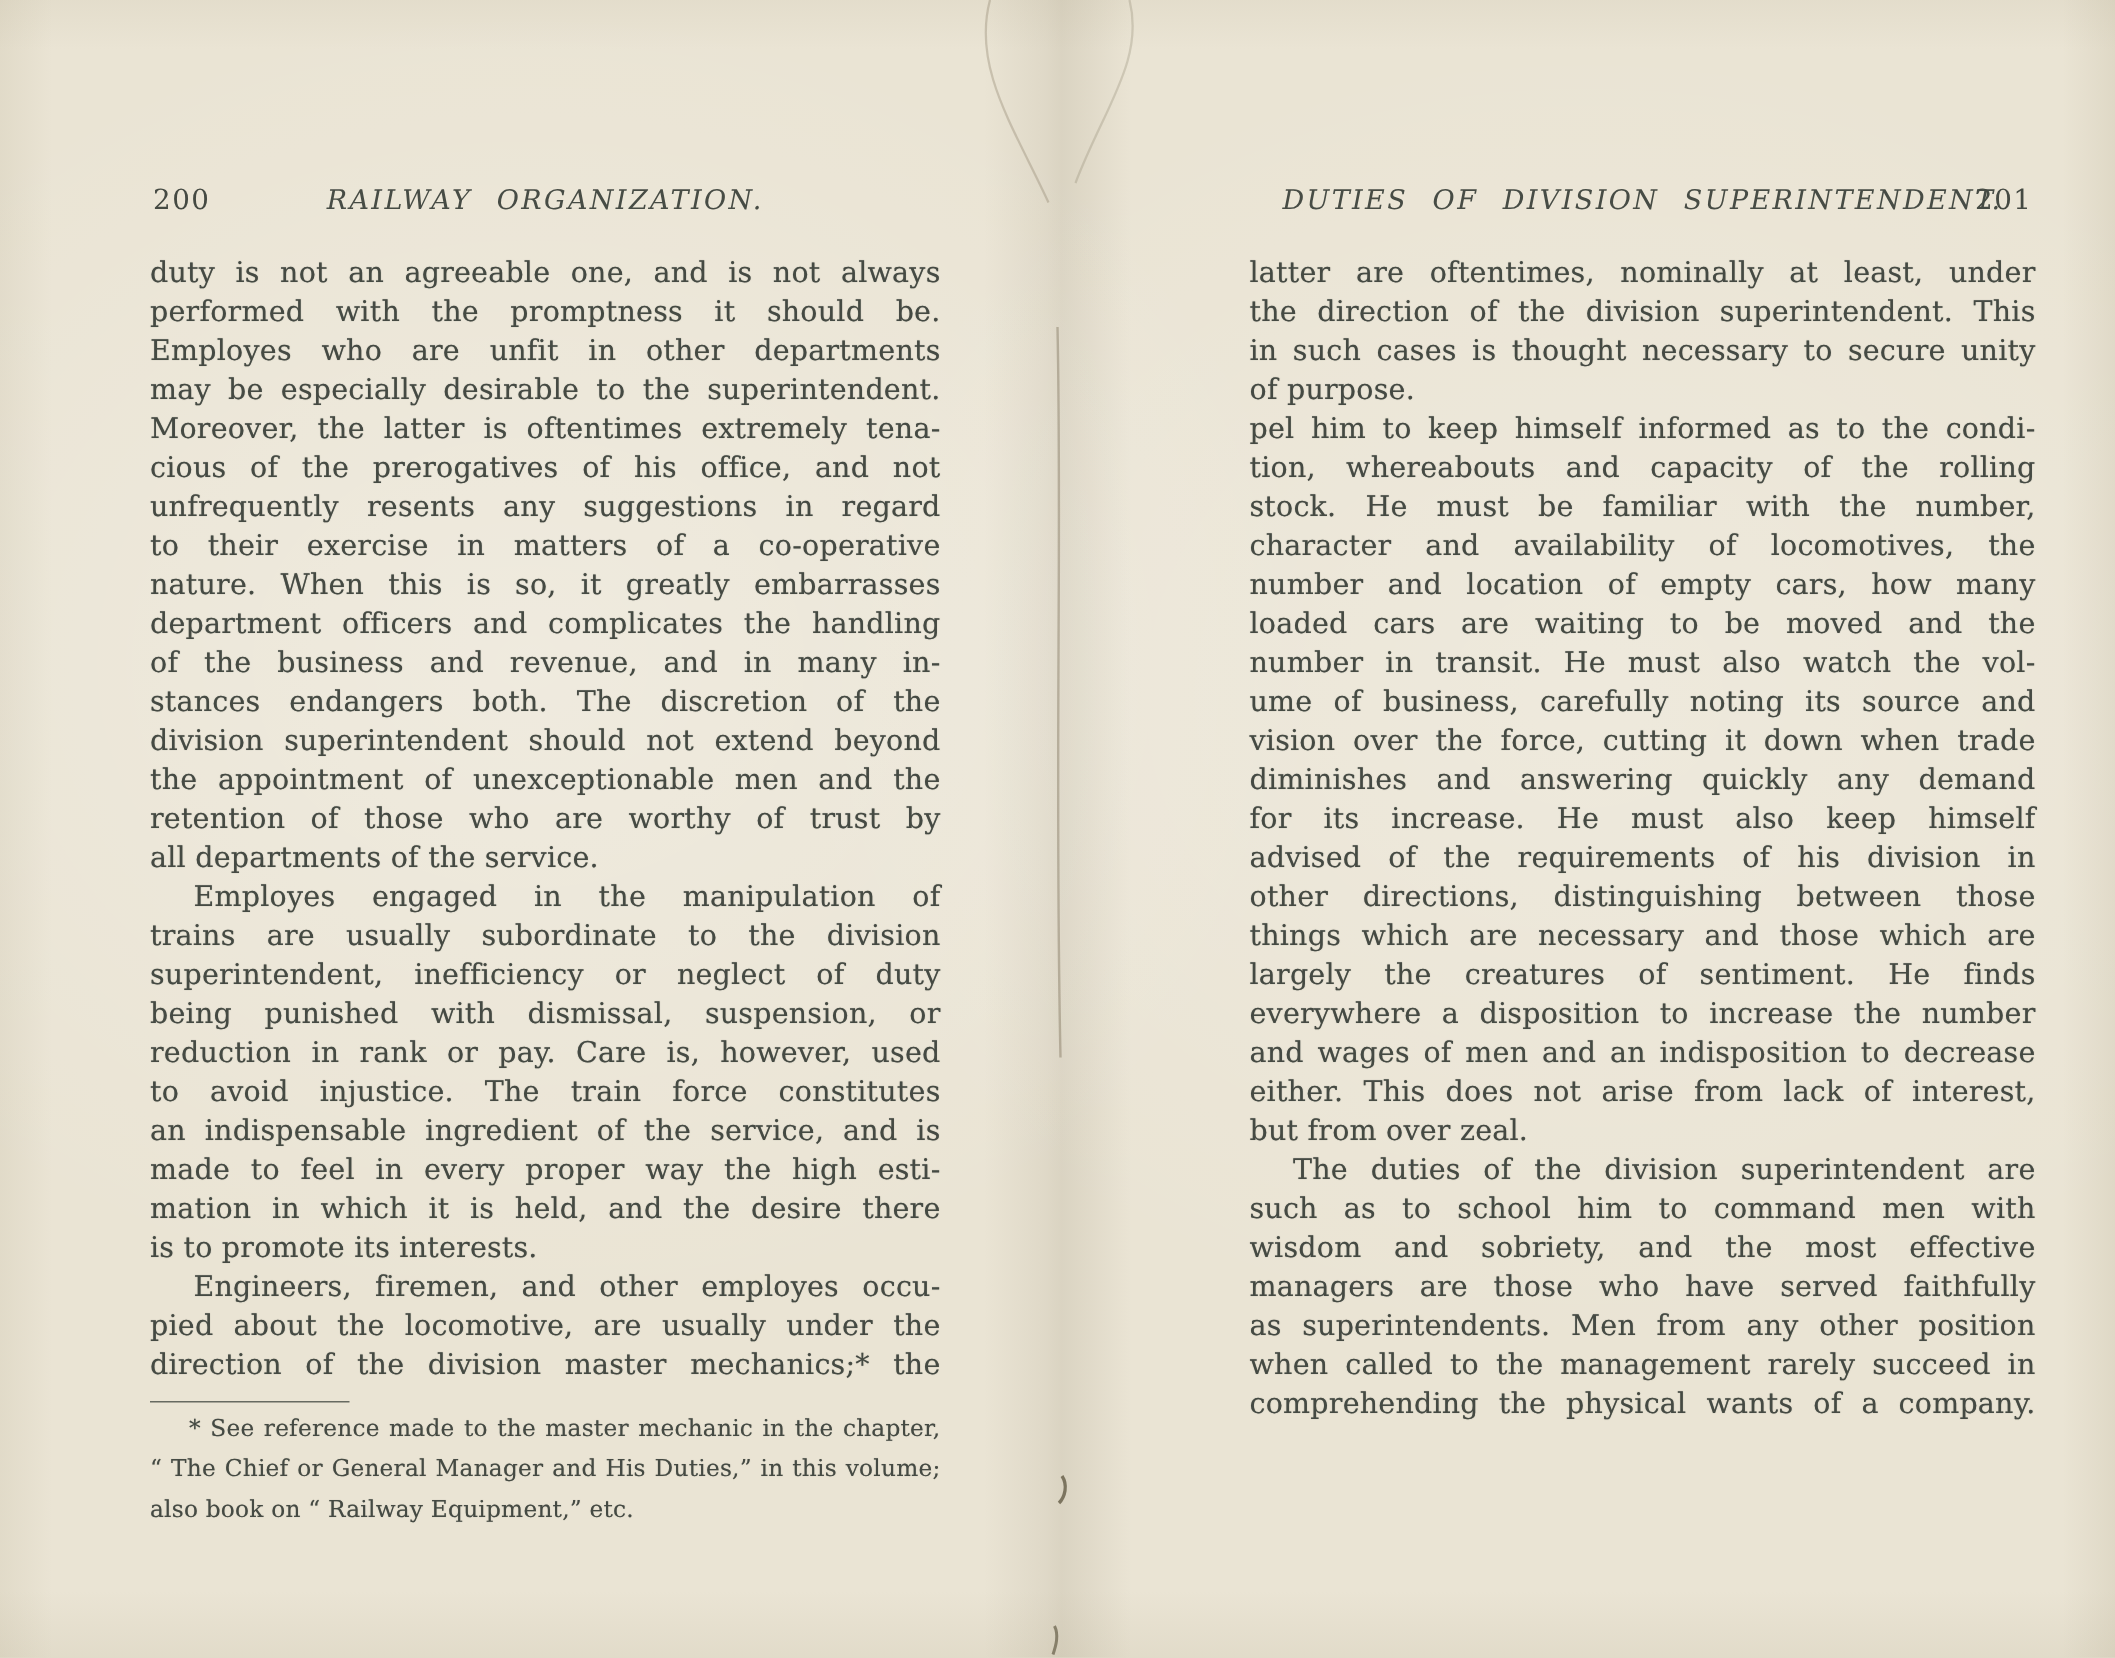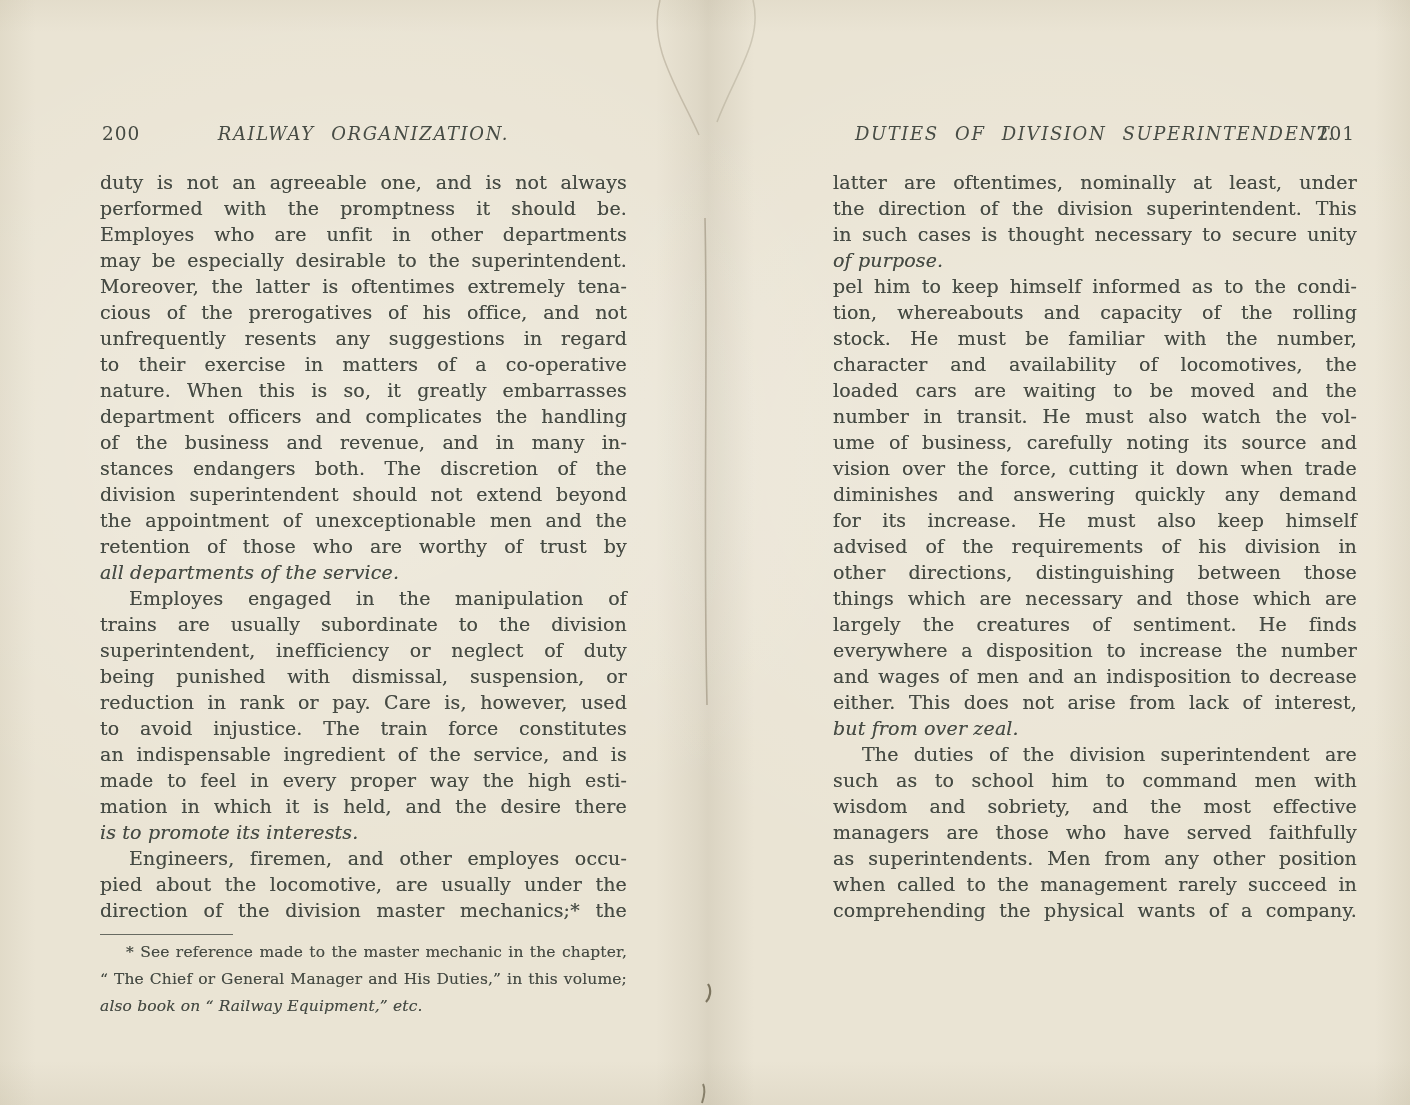--- a/index.html
+++ b/index.html
@@ -33,21 +33,21 @@
   .pagenum-left  { left:2px; }
   .pagenum-right { right:2px; }
 
   .body-text { font-size:19px; }
   .line {
     line-height:26px; height:26px; white-space:nowrap;
     text-align:justify; text-align-last:justify;
     letter-spacing:0.15px;
     text-shadow:0 0 0.6px rgba(69,74,67,0.55);
   }
-  .line.endline { text-align:center; text-align-last:left;font-style:italic; }
+  .line.endline { text-align:center; text-align-last:left; }
   .line.indent { text-indent:29px; }
 
   .footnote-rule {
     margin-top:11px; width:133px; height:0;
     border-top:1.6px solid rgba(80,85,76,0.85);
   }
   .footnote { margin-top:4px; font-size:15.5px; }
   .footnote .line { line-height:27px; height:27px; text-shadow:0 0 0.5px rgba(69,74,67,0.5); }
   .footnote .line.indent { text-indent:26px; }
 
@@ -109,20 +109,21 @@
     </div>
     <div class="body-text">
         <div class="line">latter are oftentimes, nominally at least, under</div>
         <div class="line">the direction of the division superintendent.  This</div>
         <div class="line">in such cases is thought necessary to secure unity</div>
         <div class="line endline">of purpose.</div>
         <div class="line">pel him to keep himself informed as to the condi-</div>
         <div class="line">tion, whereabouts and capacity of the rolling</div>
         <div class="line">stock.  He must be familiar with the number,</div>
         <div class="line">character and availability of locomotives, the</div>
+        <div class="line">number and location of empty cars, how many</div>
         <div class="line">loaded cars are waiting to be moved and the</div>
         <div class="line">number in transit.  He must also watch the vol-</div>
         <div class="line">ume of business, carefully noting its source and</div>
         <div class="line">vision over the force, cutting it down when trade</div>
         <div class="line">diminishes and answering quickly any demand</div>
         <div class="line">for its increase.  He must also keep himself</div>
         <div class="line">advised of the requirements of his division in</div>
         <div class="line">other directions, distinguishing between those</div>
         <div class="line">things which are necessary and those which are</div>
         <div class="line">largely the creatures of sentiment.  He finds</div>

